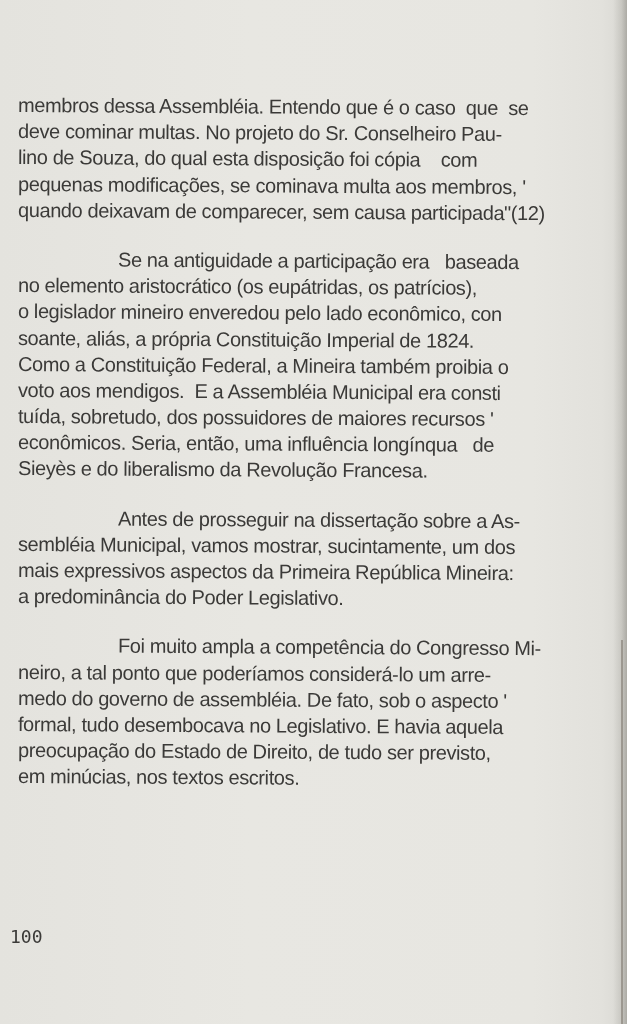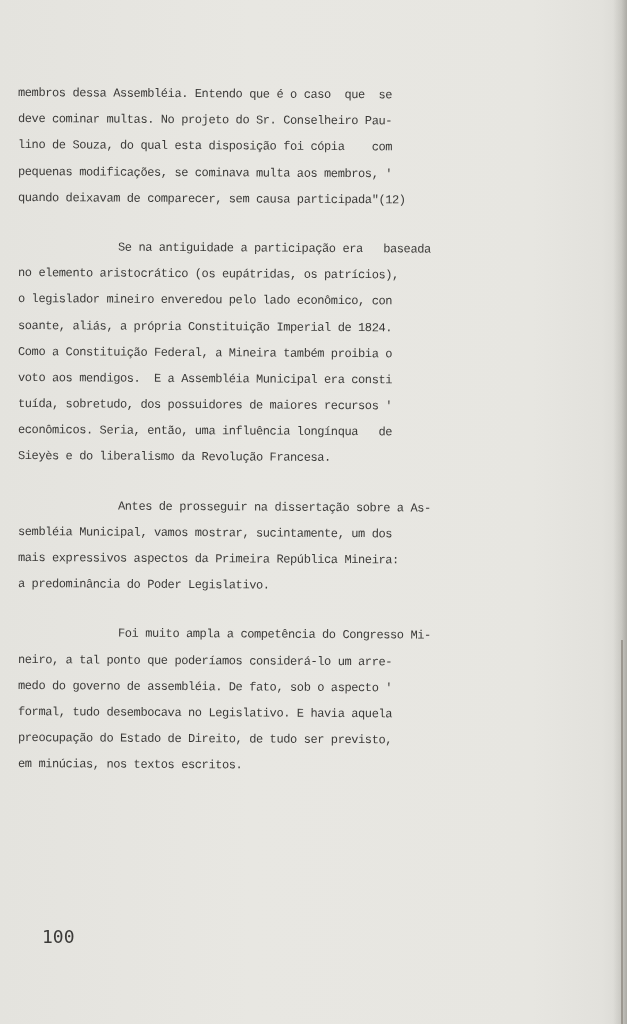--- a/index.html
+++ b/index.html
@@ -28,44 +28,43 @@
     .edge-line {
       position: absolute;
       right: 4px; top: 640px;
       width: 2px; height: 384px;
       background: #8a857c;
       opacity: 0.7;
     }
     .text {
       position: absolute;
       left: 18px;
-      top: 80px;
+      top: 92px;
       width: 580px;
-      font-family: Liberation Mono, monospace;
-      font-size: 12px;
+      font-family: Liberation Sans, sans-serif;
+      font-size: 20px;
       color: #3b3a38;
       letter-spacing: -0.4px;
     }
     .line {
       display: block;
       white-space: pre;
       height: 26.2px;
       line-height: 26.2px;
       transform-origin: left center;
     }
     .gap { height: 23px; }
     .indent { padding-left: 100px; }
     .page-number {
       position: absolute;
       left: 10px;
       top: 926px;
       font-family: "DejaVu Sans Mono", "Liberation Mono", monospace;
       font-size: 18px;
       color: #3b3a38;
-      margin-left: 32px;
     }
   </style>
 </head>
 <body>
 
 <div class="page">
   <div class="edge-shadow"></div>
   <div class="edge-line"></div>
 
   <div class="text">

